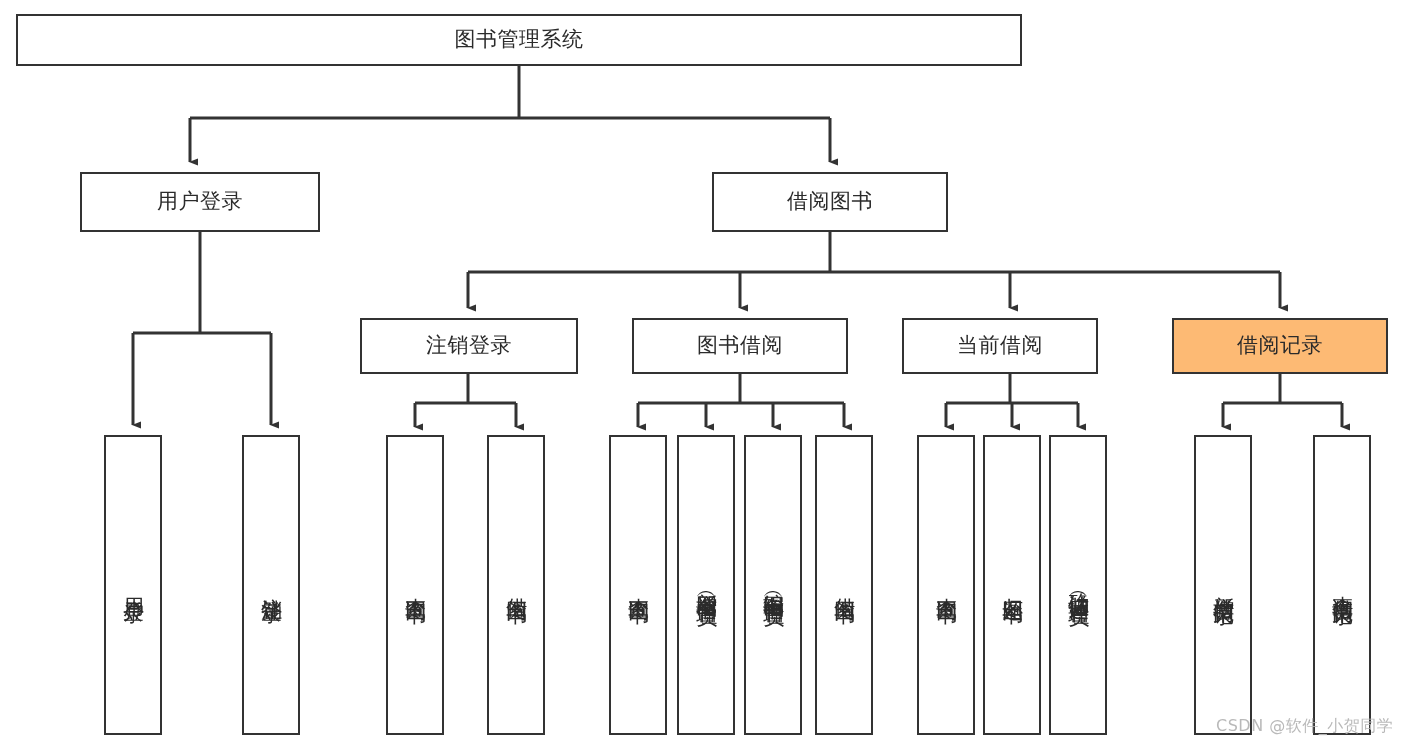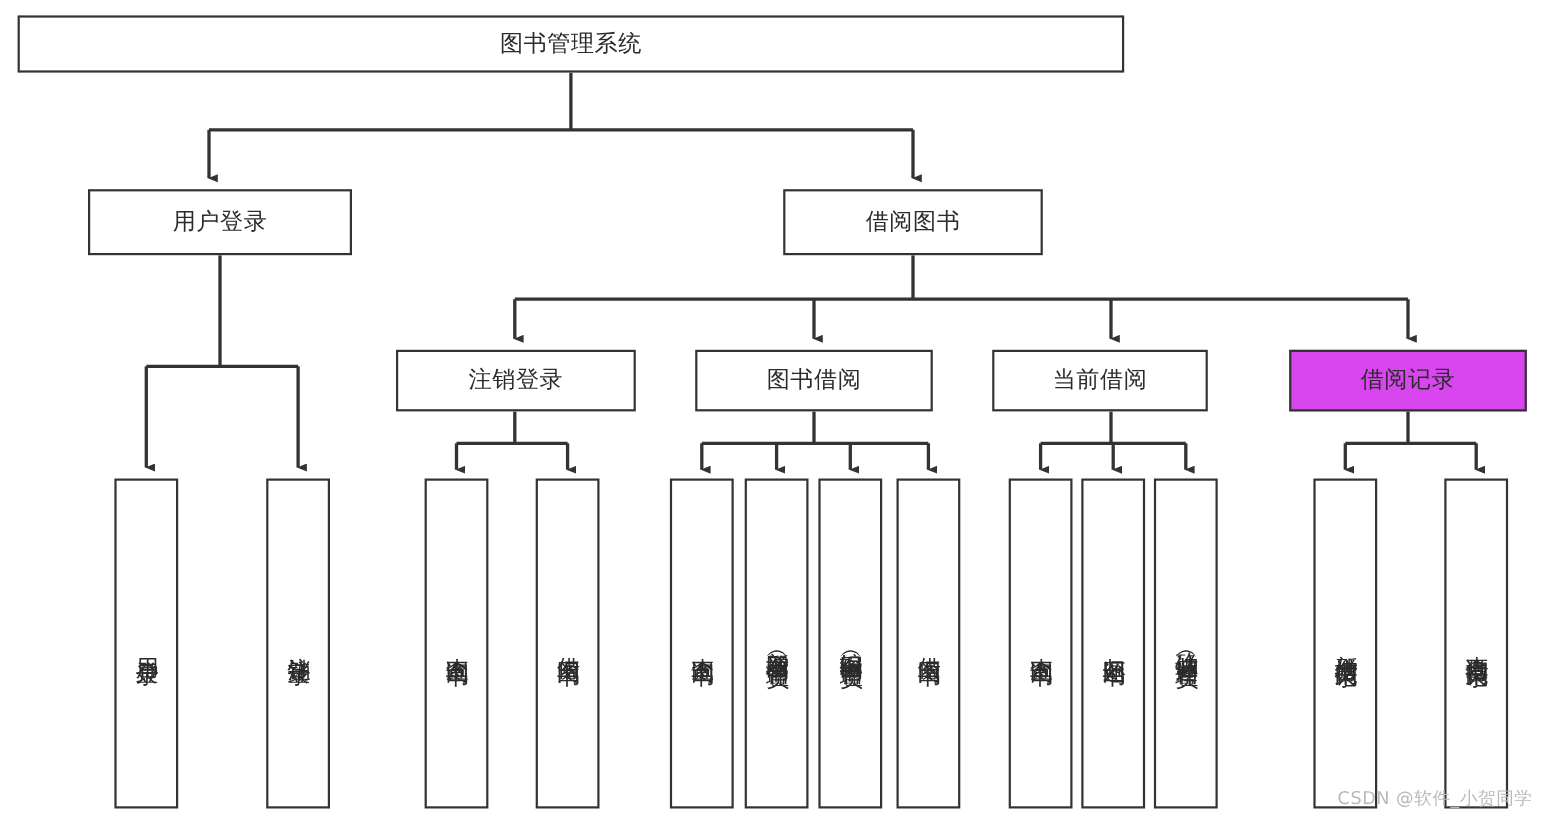--- a/index.html
+++ b/index.html
@@ -126,21 +126,21 @@
 
   <div class="node-box" style="left: 360px; top: 318px; width: 218px; height: 56px; background: rgb(255, 255, 255); border-color: rgb(51, 51, 51);">
     <span class="node-label-h" style="color: rgb(43, 43, 43);">注销登录</span>
   </div>
   <div class="node-box" style="left: 632px; top: 318px; width: 216px; height: 56px; background: rgb(255, 255, 255); border-color: rgb(51, 51, 51);">
     <span class="node-label-h" style="color: rgb(43, 43, 43);">图书借阅</span>
   </div>
   <div class="node-box" style="left: 902px; top: 318px; width: 196px; height: 56px; background: rgb(255, 255, 255); border-color: rgb(51, 51, 51);">
     <span class="node-label-h" style="color: rgb(43, 43, 43);">当前借阅</span>
   </div>
-  <div class="node-box" style="left: 1172px; top: 318px; width: 216px; height: 56px; background: #d946ef; border-color: rgb(51, 51, 51);">
+  <div class="node-box" style="left: 1172px; top: 318px; width: 216px; height: 56px; background: #fdba74; border-color: rgb(51, 51, 51);">
     <span class="node-label-h" style="color: rgb(43, 43, 43);">借阅记录</span>
   </div>
 
   <div class="node-box" style="left: 104px; top: 435px; width: 58px; height: 300px; background: rgb(255, 255, 255); border-color: rgb(51, 51, 51);">
     <span class="node-label-v" style="color: rgb(43, 43, 43);">用户登录</span>
   </div>
   <div class="node-box" style="left: 242px; top: 435px; width: 58px; height: 300px; background: rgb(255, 255, 255); border-color: rgb(51, 51, 51);">
     <span class="node-label-v" style="color: rgb(43, 43, 43);">注销登录</span>
   </div>
   <div class="node-box" style="left: 386px; top: 435px; width: 58px; height: 300px; background: rgb(255, 255, 255); border-color: rgb(51, 51, 51);">

